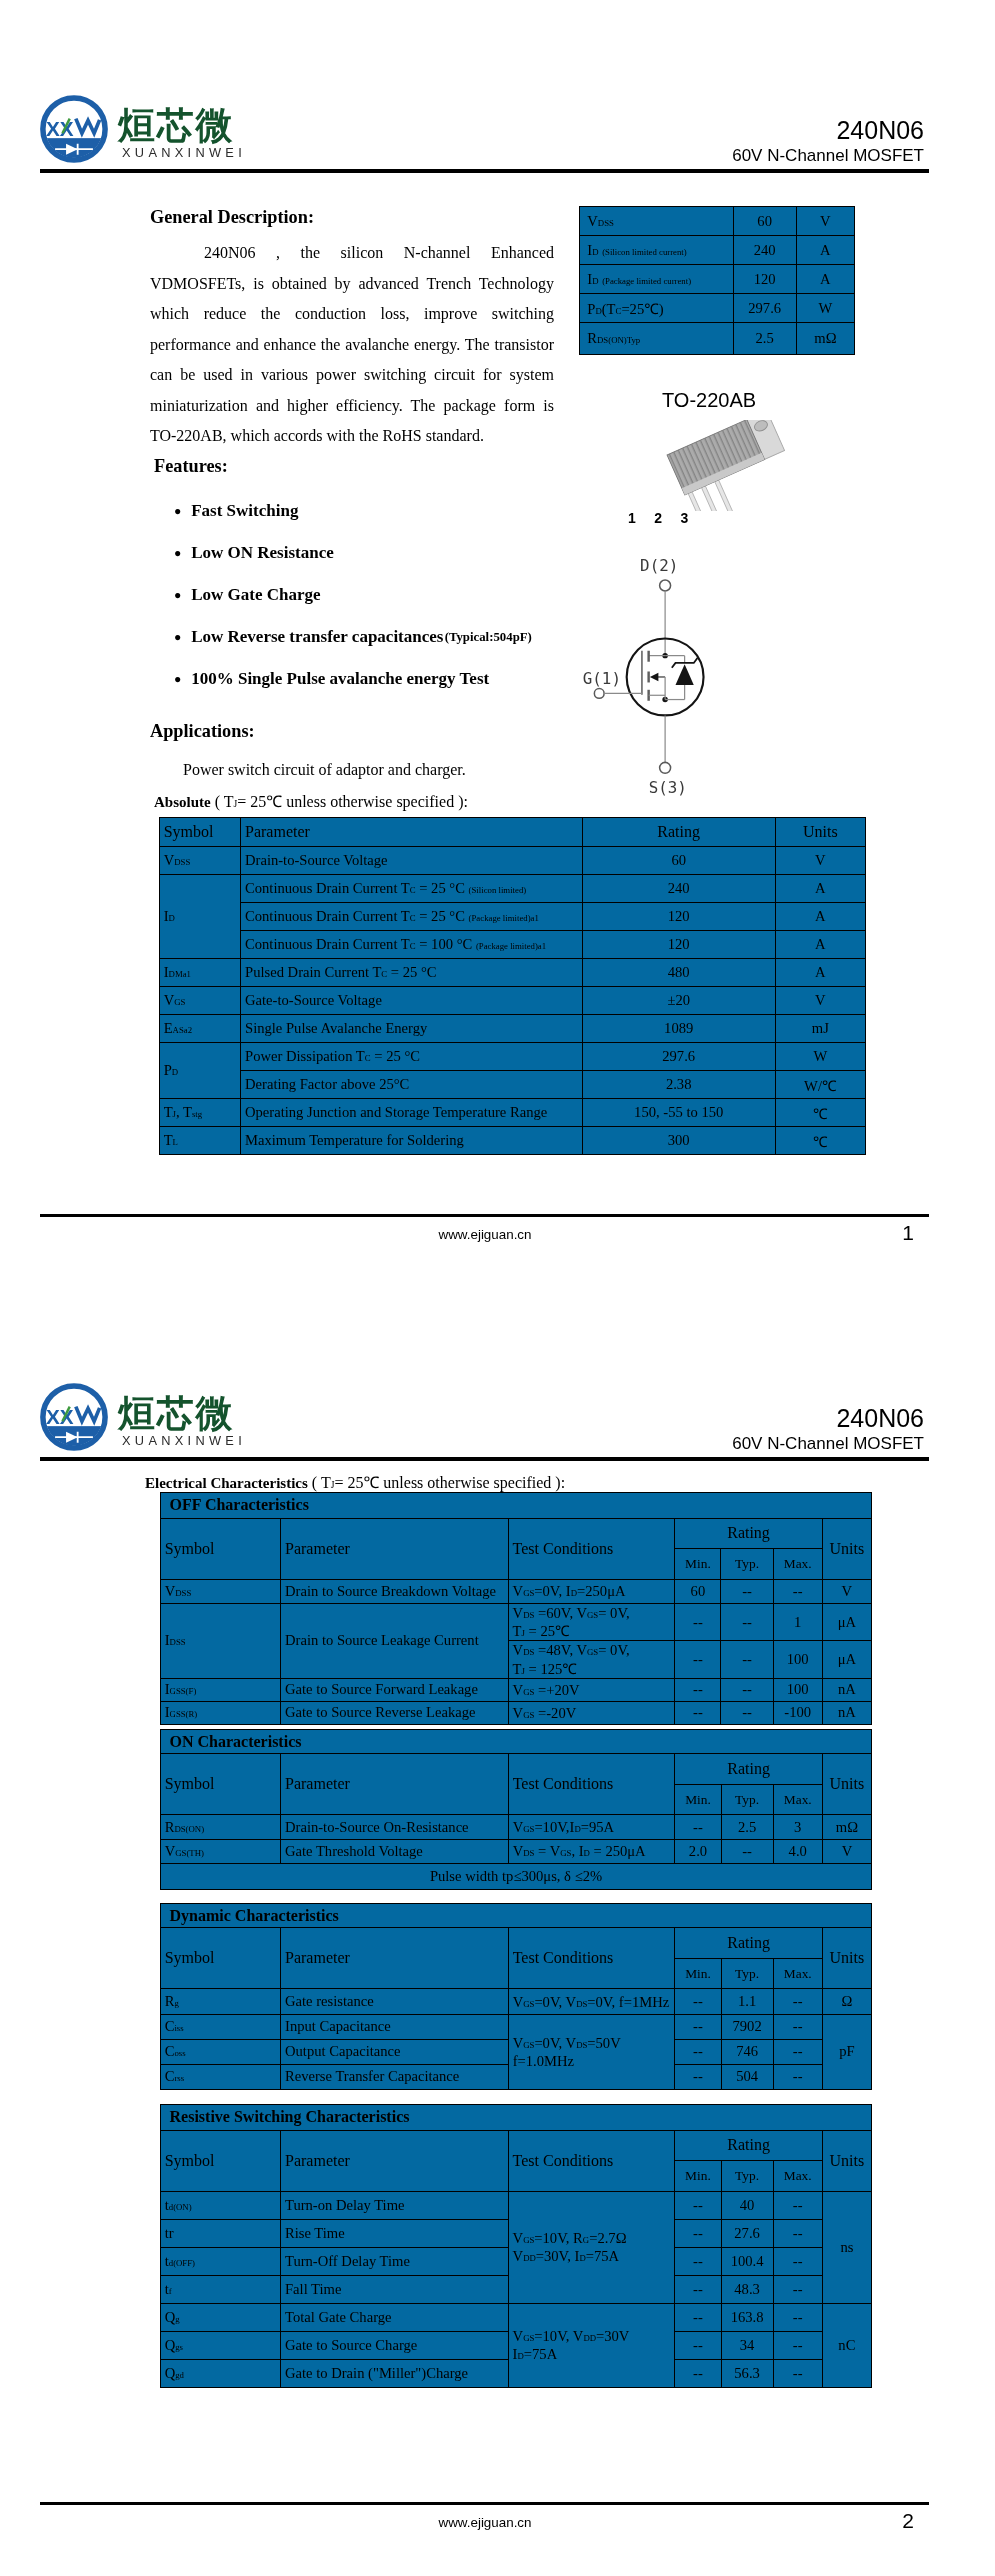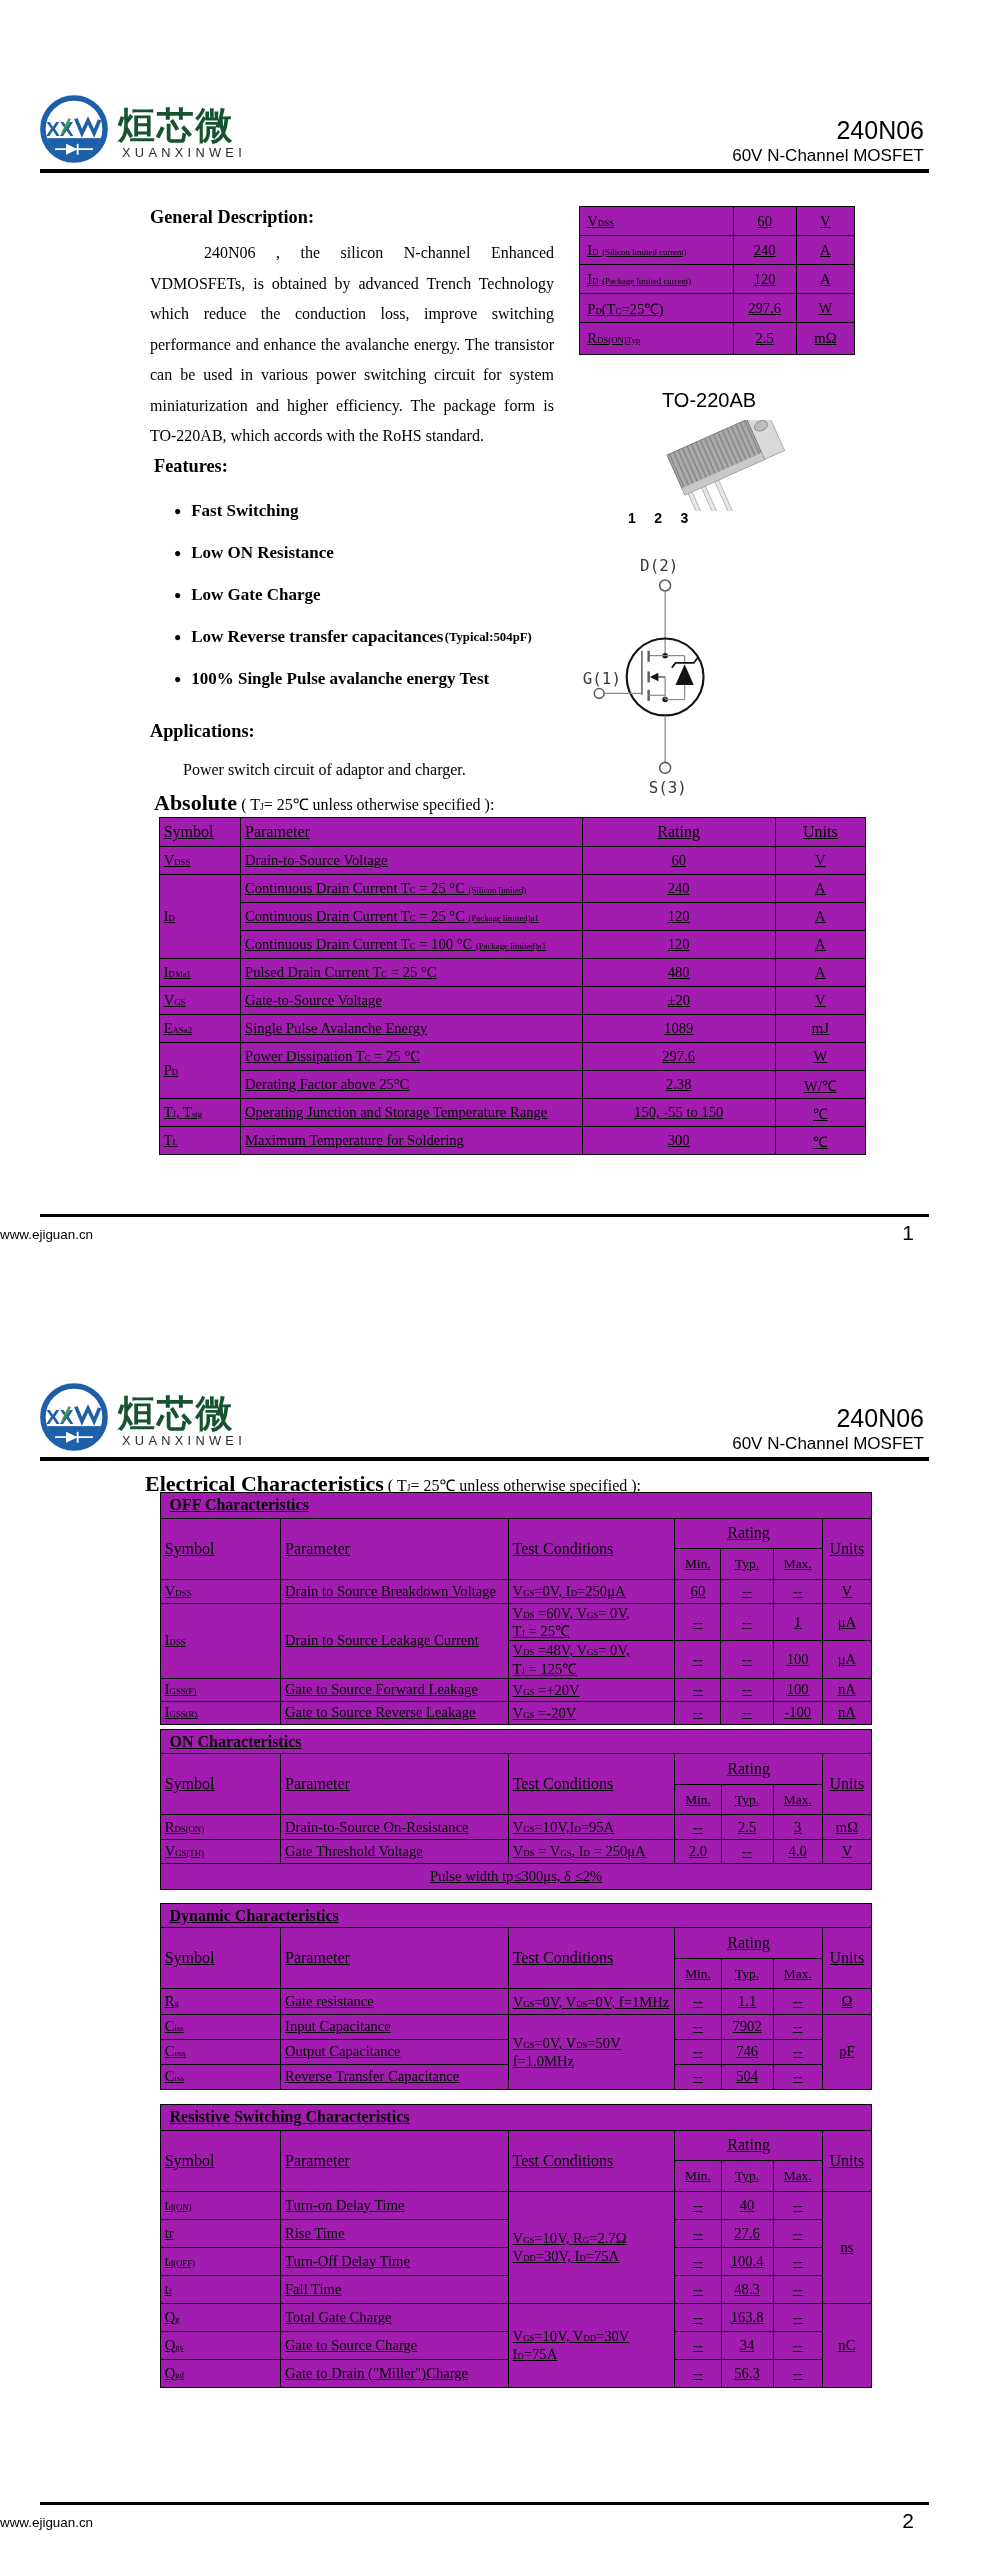--- a/index.html
+++ b/index.html
@@ -11,48 +11,48 @@
   
   .brandcn{position:absolute;left:118px;top:101px;font-family:"DejaVu Sans",sans-serif;font-weight:bold;font-size:37px;letter-spacing:1.8px;color:#14532d;}
   .branden{position:absolute;left:122px;top:145px;font-family:"Liberation Sans",sans-serif;font-size:12.8px;letter-spacing:4.3px;color:#2b2b2b;}
   .part{position:absolute;right:71px;top:116px;width:256px;text-align:right;font-family:"Liberation Sans",sans-serif;font-size:25px;color:#000;}
   .subt{position:absolute;right:71px;top:146px;width:317px;text-align:right;font-family:"Liberation Sans",sans-serif;font-size:17px;color:#000;}
   
   .h1{position:absolute;font-weight:bold;font-size:18.3px;}
   .par{position:absolute;left:150px;top:238px;width:404px;font-size:16px;line-height:30.5px;text-align:justify;text-indent:54px;}
   .apptext{position:absolute;left:183px;top:761px;font-size:16px;}
   .mixtitle{position:absolute;font-size:16px;}
-  .mixtitle b{font-size:22px;}
+  .mixtitle b{font-size:15px;}
   sub{font-size:60%;vertical-align:-18%;line-height:0;}
   sup{font-size:60%;vertical-align:42%;line-height:0;}
   
   .feat{position:absolute;left:174px;top:490px;}
   .feat .fi{height:42px;display:flex;align-items:center;}
   .feat .bull{font-size:12.2px;margin-right:9.8px;}
   .feat .ft{font-weight:bold;font-size:17px;}
   .feat .fn{font-weight:bold;font-size:12.8px;margin-left:1.2px;}
   
-  table.t{border-collapse:collapse;table-layout:fixed;position:absolute;background:#a21caf;border:1.8px solid #000;text-decoration:underline;}
+  table.t{border-collapse:collapse;table-layout:fixed;position:absolute;background:#0369a1;border:1.8px solid #000;}
   table.t td{border:1.2px solid #000;padding:0 3.7px;overflow:hidden;font-size:14.6px;}
   .sum td{font-size:16px;}
   .sum .lab{padding-left:7.3px;}
   .c{text-align:center;padding:0 1.2px;}
   .pl{padding-left:7.3px;}
   tr.ttl td{font-weight:bold;font-size:16px;padding-left:8.5px;border-bottom:1.8px solid #000;}
   tr.hdr td{font-size:16px;}
   tr.hdr2 td{font-size:13.4px;text-align:center;}
   td.hdrb{border-bottom:1.8px solid #000;}
   .cond{font-size:12.8px;white-space:pre-line;line-height:1.25;padding-left:6.1px;}
   .notecell{font-size:15.2px;padding-left:7.3px;text-align:center;}
   
   .to220t{position:absolute;left:662px;top:389px;font-family:"Liberation Sans",sans-serif;font-size:20px;}
   .pins123{position:absolute;left:628px;top:510px;font-family:"Liberation Sans",sans-serif;font-weight:bold;font-size:14px;letter-spacing:7.3px;}
   .pinlist{position:absolute;left:764px;top:650px;width:122px;text-align:center;font-family:"Liberation Sans",sans-serif;font-size:18.3px;line-height:40px;color:#1a1a1a;}
   
-  .site{position:absolute;left:0;width:970px;text-align:left;font-family:"Liberation Sans",sans-serif;font-size:13.4px;}
+  .site{position:absolute;left:0;width:970px;text-align:center;font-family:"Liberation Sans",sans-serif;font-size:13.4px;}
   .pgnum{position:absolute;right:81px;font-family:"Liberation Sans",sans-serif;font-size:21px;}
 </style>
 </head>
 <body>
 
 <div class="page" id="p1">
 
   <svg class="abs" style="left:38px;top:93px" width="72" height="72" viewBox="0 0 118 118">
     <circle cx="59" cy="59" r="51" fill="#ffffff" stroke="#1d5fa8" stroke-width="9"></circle>
     <clipPath id="lc1">

